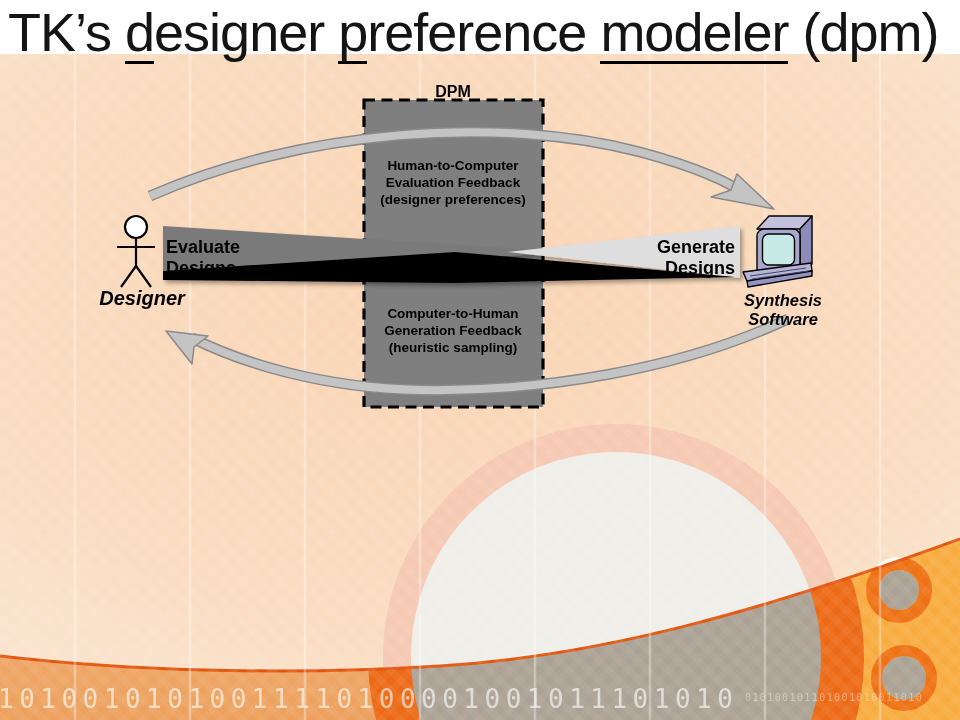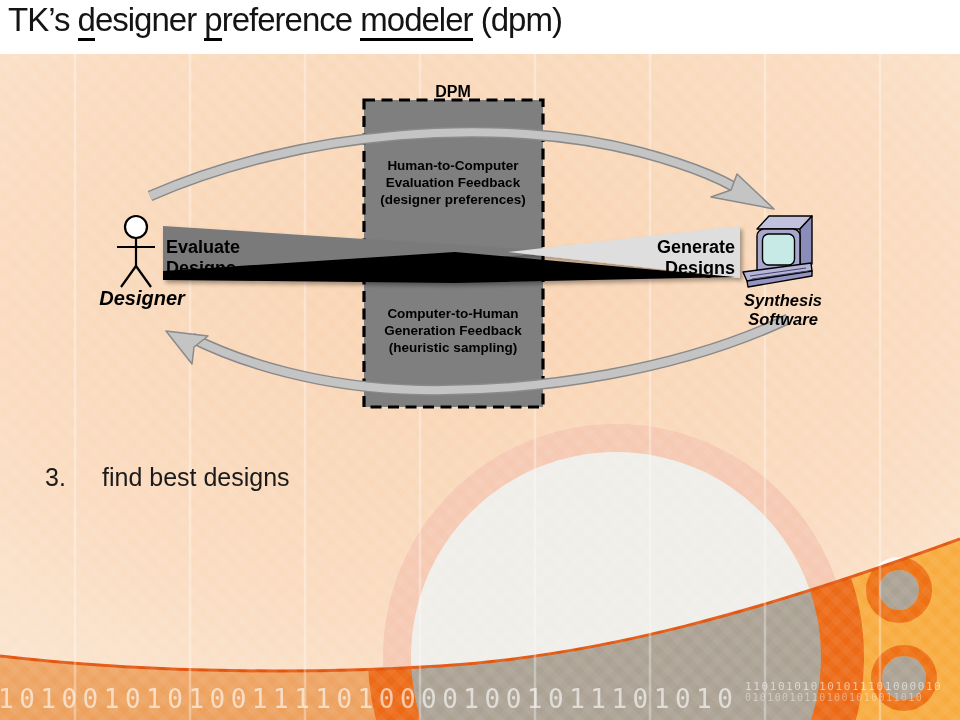--- a/index.html
+++ b/index.html
@@ -8,21 +8,21 @@
   .layer{position:absolute;left:0;top:0;width:960px;height:720px;}
   svg{display:block;}
 
   
   .texture{position:absolute;left:0;top:54px;width:960px;height:666px;z-index:1;pointer-events:none;
     background-image:
       repeating-linear-gradient(45deg,rgba(255,255,255,.05) 0 7px,rgba(255,255,255,0) 7px 14px),
       repeating-linear-gradient(-45deg,rgba(255,255,255,.04) 0 7px,rgba(255,255,255,0) 7px 14px);}
 
   
-  .title{position:absolute;left:8px;top:1px;z-index:4;font-size:33px;letter-spacing:-1px;
+  .title{position:absolute;left:8px;top:1px;z-index:4;font-size:54px;letter-spacing:-1px;
          color:#141414;white-space:nowrap;}
   .title .u{display:inline-block;line-height:1.06;border-bottom:3px solid #000;}
 
   
   .list{position:absolute;left:45px;top:456px;z-index:4;font-size:25px;color:#1a1a1a;}
   .list .row{height:42px;line-height:42px;white-space:nowrap;}
   .list .num{display:inline-block;width:57px;}
 
   
   .bin{position:absolute;z-index:2;font-family:"DejaVu Sans Mono",monospace;
@@ -86,21 +86,20 @@
       <line x1="535" y1="54" x2="535" y2="720"></line>
         <line x1="650" y1="54" x2="650" y2="720"></line>
       <line x1="765" y1="54" x2="765" y2="720"></line>
         <line x1="880" y1="54" x2="880" y2="720"></line>
     </g>
   </svg>
 
   <div class="texture"></div>
 
   <div class="bin bin-large">10100101010011110100001001011101010</div>
-  <div class="bin bin-r1">110101010101011101000010</div>
   <div class="bin bin-r2">010100101101001010011010</div>
 
   <svg class="layer" viewBox="0 0 960 720" style="z-index:3">
     <defs>
       <filter id="softShadow" x="-20%" y="-20%" width="140%" height="140%">
         <feDropShadow dx="2.5" dy="3" stdDeviation="2" flood-color="#000" flood-opacity="0.35"></feDropShadow>
       </filter>
     </defs>
 
     <rect x="364" y="100" width="179" height="307" fill="#7F7F7F" stroke="#000" stroke-width="3.2" stroke-dasharray="11 6.5"></rect>
@@ -160,18 +159,15 @@
 
     <text class="dtx dtx-i" x="142" y="305" font-size="20" text-anchor="middle">Designer</text>
 
     <text class="dtx dtx-i" x="783" y="306" font-size="16.5" text-anchor="middle">Synthesis</text>
     <text class="dtx dtx-i" x="783" y="325" font-size="16.5" text-anchor="middle">Software</text>
   </svg>
 
   <div class="title"><span>TK’s </span><span class="u">d</span><span>esigner </span><span class="u">p</span><span>reference </span><span class="u">modeler</span><span> (dpm)</span></div>
 
   <div class="list">
-    <div class="row">
-      <span class="num">3.</span><span>find best designs</span>
-    </div>
   </div>
 
 </div>
 
 </body></html>

